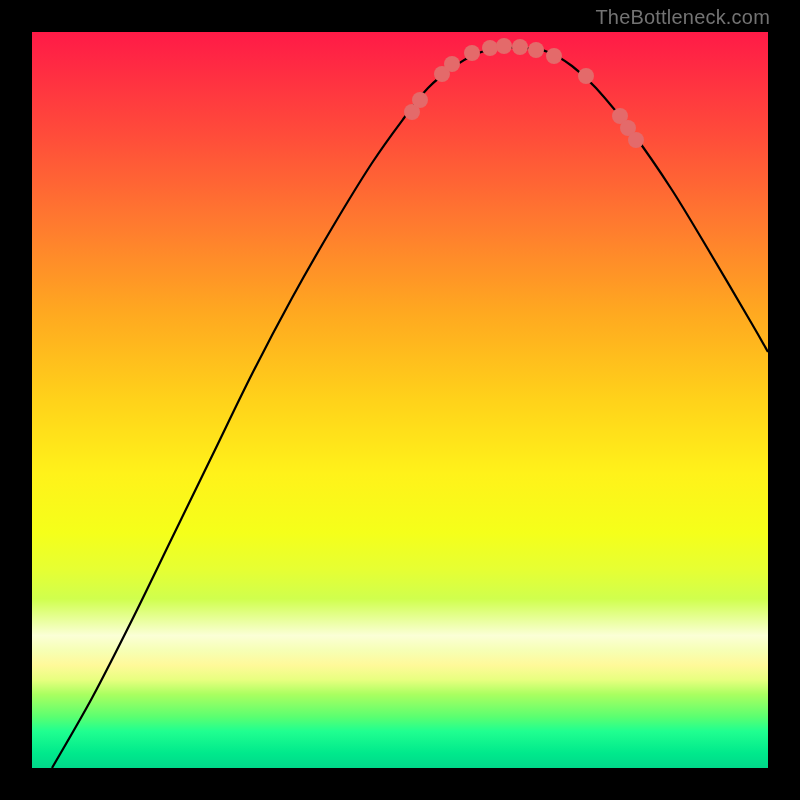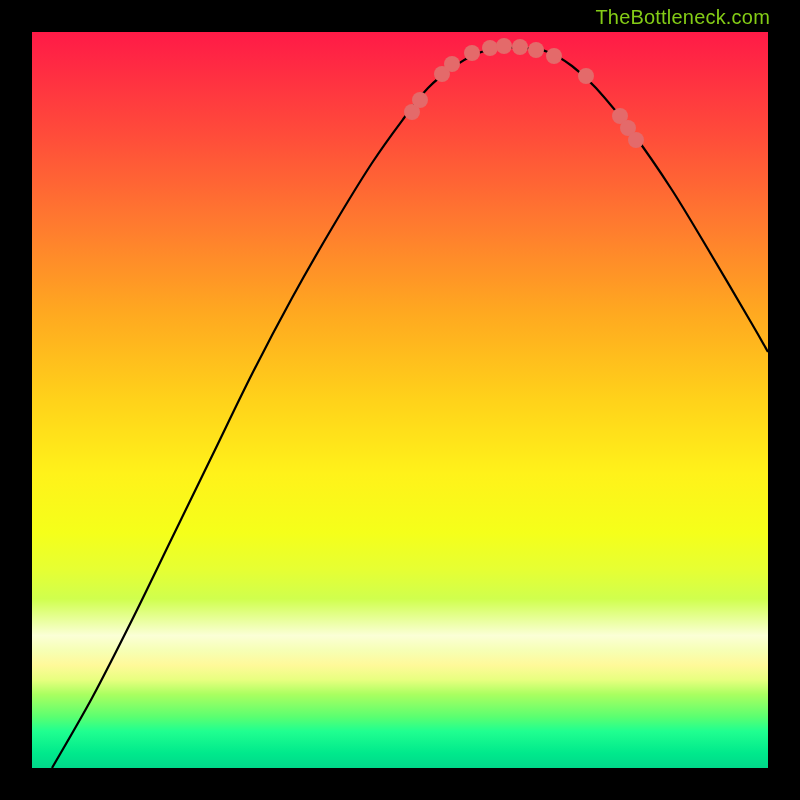--- a/index.html
+++ b/index.html
@@ -44,21 +44,21 @@
       #5cff70 93%,
       #20ff90 95%,
       #00e98c 98%,
       #00d88a 100%
     );
   }
   .attrib {
     position: absolute;
     top: 6px;
     right: 30px;
-    color: #84cc16;
+    color: #737373;
     font-size: 20px;
     letter-spacing: 0.2px;
   }
   svg.curve {
     position: absolute;
     top: 0;
     left: 0;
     width: 736px;
     height: 736px;
   }

